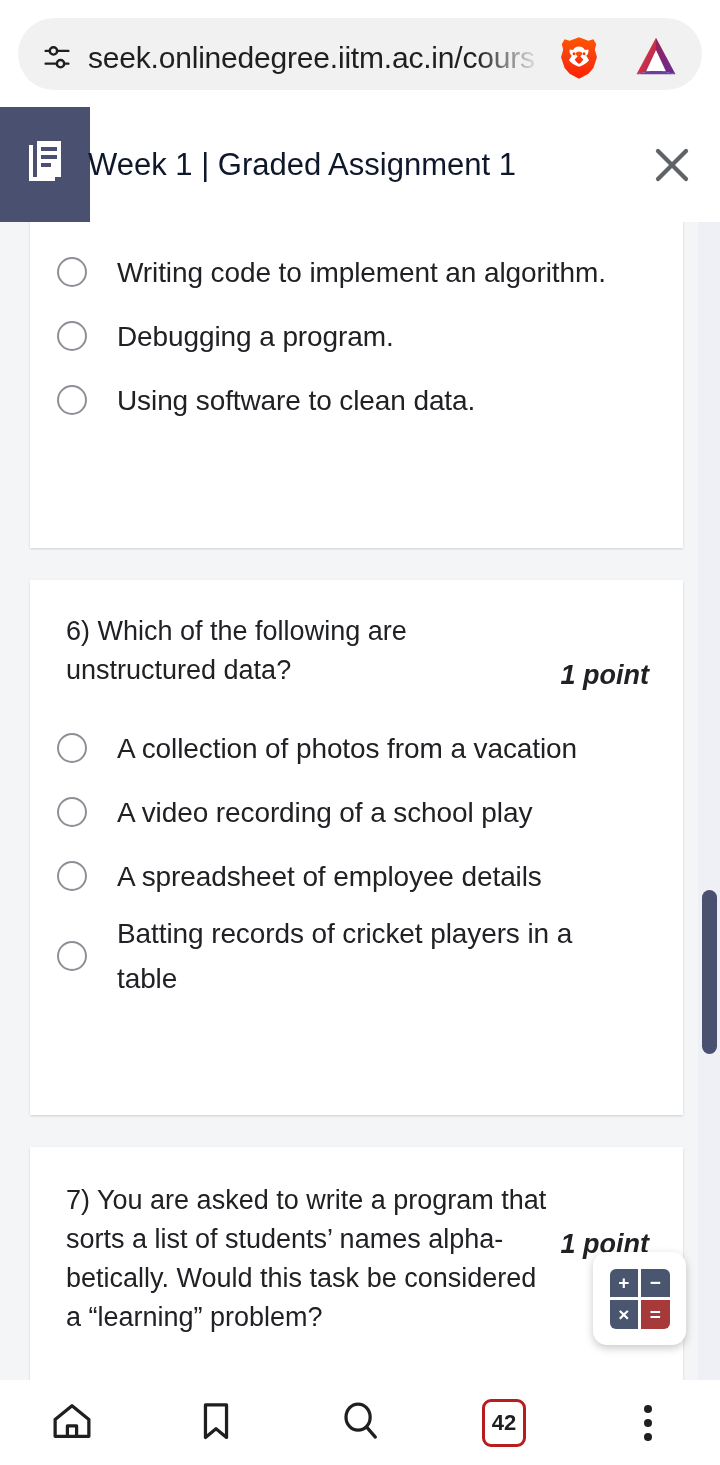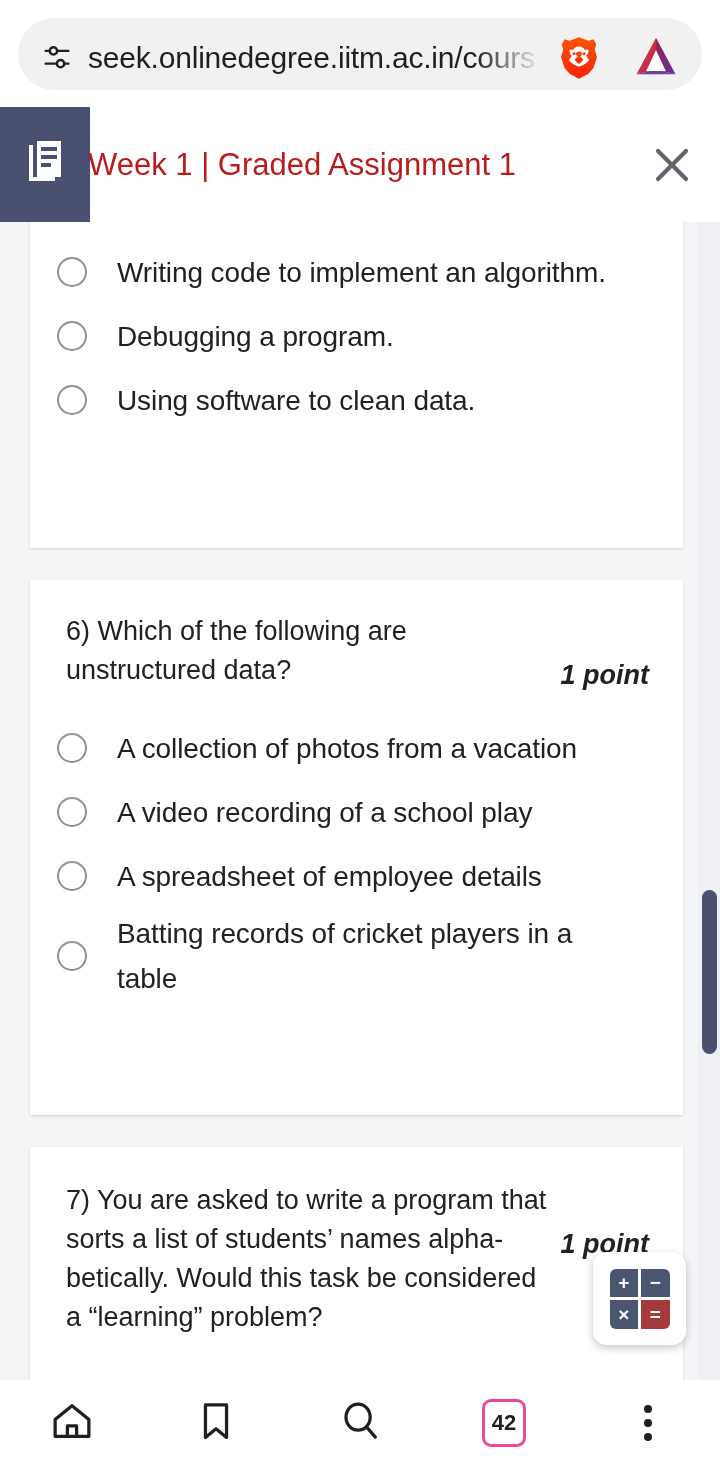--- a/index.html
+++ b/index.html
@@ -80,21 +80,21 @@
   }
   .header-badge svg { width: 48px; height: 48px; }
 
   .header-title {
     position: absolute;
     left: 88px;
     top: 0;
     height: 115px;
     line-height: 115px;
     font-size: 31px;
-    color: #b91c1c;
+    color: #0f172a;
     white-space: nowrap;
   }
 
   .header-close {
     position: absolute;
     right: 24px;
     top: 50%;
     transform: translateY(-50%);
     width: 48px; height: 48px;
   }
@@ -230,21 +230,21 @@
   .nav-btn {
     flex: 1;
     display: flex;
     align-items: center;
     justify-content: center;
     height: 85px;
   }
   .nav-btn svg { width: 46px; height: 46px; }
   .tabcount {
     width: 44px; height: 48px;
-    border: 3px solid #ec4899;
+    border: 3px solid #b91c1c;
     border-radius: 9px;
     display: flex;
     align-items: center;
     justify-content: center;
     font-size: 22px;
     font-weight: bold;
     color: #1f1f1f;
   }
   .dots { display: flex; flex-direction: column; gap: 6px; }
   .dots i { width: 8px; height: 8px; border-radius: 50%; background: #1f1f1f; display: block; }

